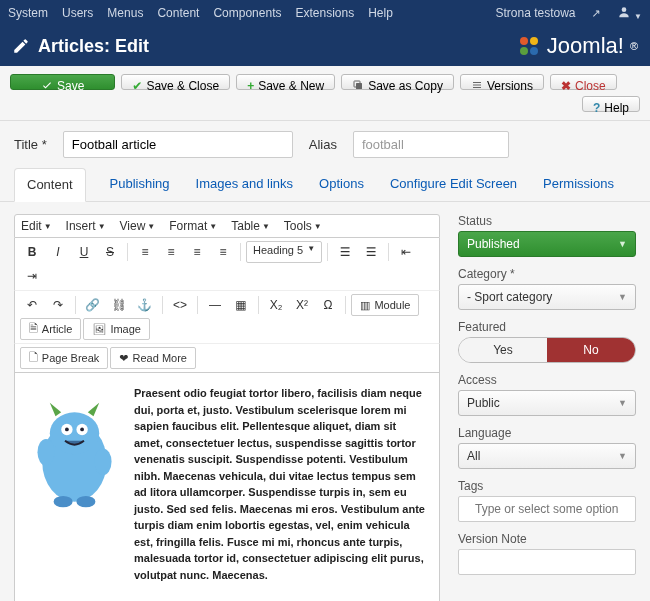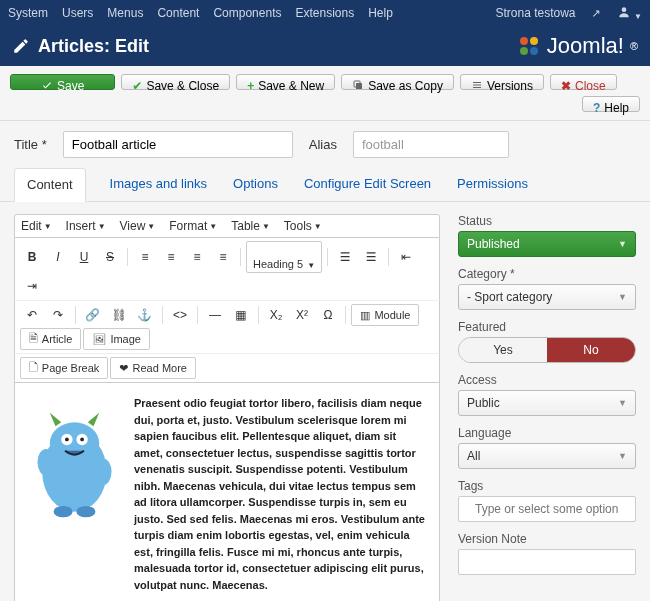--- a/index.html
+++ b/index.html
@@ -33,21 +33,21 @@
 .main{display:flex;padding:12px 14px;gap:18px}
 .editor-col{flex:1;min-width:0}
 .side-col{width:178px}
 .ed-toprow{background:#fff;border:1px solid #ccc;border-radius:3px 3px 0 0;padding:4px 6px;display:flex;gap:14px;font-size:12px}
 .ed-toprow .dd{cursor:pointer;display:flex;align-items:center;gap:2px}
 .ed-toprow .caret{font-size:8px}
 .ed-row{background:#fff;border-left:1px solid #ccc;border-right:1px solid #ccc;border-bottom:1px solid #eee;padding:3px 5px;display:flex;flex-wrap:wrap;gap:2px;align-items:center}
 .ed-row.last{border-bottom:1px solid #ccc}
 .edbtn{width:24px;height:22px;display:inline-flex;align-items:center;justify-content:center;border:1px solid transparent;border-radius:2px;cursor:pointer;font-size:12px}
 .sep{width:1px;height:18px;background:#ddd;margin:0 3px}
-.heading-sel{border:1px solid #ccc;padding:2px 6px;font-size:11px;border-radius:2px;display:inline-flex;align-items:flex-end;gap:4px;height:32px}
+.heading-sel{border:1px solid #ccc;padding:2px 6px;font-size:11px;border-radius:2px;display:inline-flex;align-items:flex-start;gap:4px;height:22px}
 .modbtn{border:1px solid #ccc;background:#fff;border-radius:2px;padding:3px 8px;font-size:11px;cursor:pointer;display:inline-flex;align-items:center;gap:4px;height:22px}
 .ed-content{background:#fff;border:1px solid #ccc;border-top:none;padding:12px;font-size:11px;line-height:1.5;color:#222;height:320px;overflow:hidden}
 .ed-content .intro{display:flex;gap:12px}
 .ed-content .intro .monster{width:95px;height:125px;flex-shrink:0}
 .ed-content .intro p{font-weight:bold}
 .side-col .field{margin-bottom:10px}
 .side-col label{display:block;font-size:12px;color:#555;margin-bottom:3px}
 .side-col .sel{border:1px solid #bbb;background:linear-gradient(#fdfdfd,#eee);border-radius:3px;padding:5px 8px;font-size:12px;display:flex;justify-content:space-between;align-items:center;cursor:pointer}
 .side-col .sel.green{background:linear-gradient(#4aa64a,#2f8f2f);border-color:#2a7a2a;color:#fff}
 .side-col .sel .tri{font-size:9px;color:#888}
@@ -140,20 +140,21 @@
 
 <div class="form-top">
   <label class="req">Title</label>
   <input id="title-in" value="Football article" style="">
   <label>Alias</label>
   <input id="alias-in" value="football" style="">
 </div>
 
 <div class="tabs">
   <div class="tab active">Content</div>
+  <div class="tab">Publishing</div>
   <div class="tab">Images and links</div>
   <div class="tab">Options</div>
   <div class="tab">Configure Edit Screen</div>
   <div class="tab">Permissions</div>
 </div>
 
 <div class="main">
   <div class="editor-col">
 
     <div class="ed-toprow">

